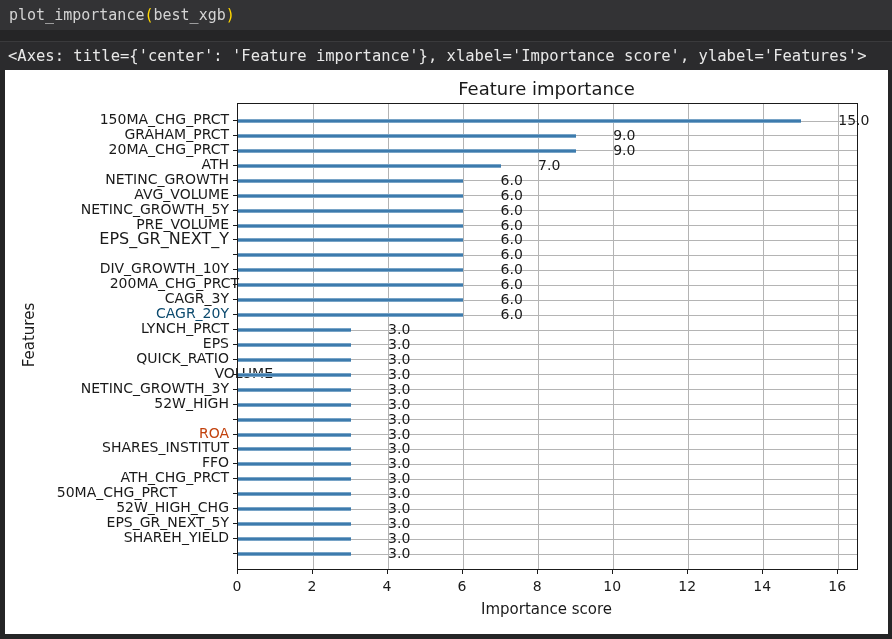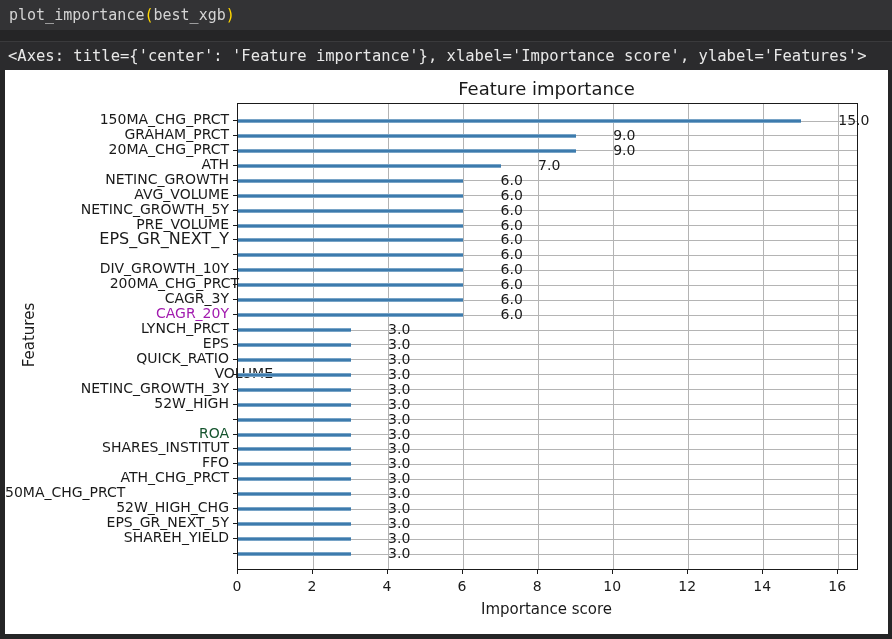--- a/index.html
+++ b/index.html
@@ -206,44 +206,44 @@
     <div style="position: absolute; left: 228px; top: 154.517px; width: 4px; height: 1px; background: rgb(26, 26, 26);"></div>
     <div style="position: absolute; left: 0px; width: 224px; top: 160.448px; text-align: right; font-size: 16px; line-height: 17px; color: rgb(26, 26, 26); white-space: nowrap;">EPS_GR_NEXT_Y</div>
     <div style="position: absolute; left: 228px; top: 169.448px; width: 4px; height: 1px; background: rgb(26, 26, 26);"></div>
     <div style="position: absolute; left: 228px; top: 184.379px; width: 4px; height: 1px; background: rgb(26, 26, 26);"></div>
     <div style="position: absolute; left: 0px; width: 224px; top: 190.31px; text-align: right; font-size: 14px; line-height: 17px; color: rgb(26, 26, 26); white-space: nowrap;">DIV_GROWTH_10Y</div>
     <div style="position: absolute; left: 228px; top: 199.31px; width: 4px; height: 1px; background: rgb(26, 26, 26);"></div>
     <div style="position: absolute; left: 0px; width: 224px; top: 205.241px; text-align: right; font-size: 14px; line-height: 17px; color: rgb(26, 26, 26); white-space: nowrap; margin-left: 10px;">200MA_CHG_PRCT</div>
     <div style="position: absolute; left: 228px; top: 214.241px; width: 4px; height: 1px; background: rgb(26, 26, 26);"></div>
     <div style="position: absolute; left: 0px; width: 224px; top: 220.172px; text-align: right; font-size: 14px; line-height: 17px; color: rgb(26, 26, 26); white-space: nowrap;">CAGR_3Y</div>
     <div style="position: absolute; left: 228px; top: 229.172px; width: 4px; height: 1px; background: rgb(26, 26, 26);"></div>
-    <div style="position: absolute; left: 0px; width: 224px; top: 235.103px; text-align: right; font-size: 14px; line-height: 17px; color: #a21caf; white-space: nowrap;">CAGR_20Y</div>
+    <div style="position: absolute; left: 0px; width: 224px; top: 235.103px; text-align: right; font-size: 14px; line-height: 17px; color: #0c4a6e; white-space: nowrap;">CAGR_20Y</div>
     <div style="position: absolute; left: 228px; top: 244.103px; width: 4px; height: 1px; background: rgb(26, 26, 26);"></div>
     <div style="position: absolute; left: 0px; width: 224px; top: 250.034px; text-align: right; font-size: 14px; line-height: 17px; color: rgb(26, 26, 26); white-space: nowrap;">LYNCH_PRCT</div>
     <div style="position: absolute; left: 228px; top: 259.034px; width: 4px; height: 1px; background: rgb(26, 26, 26);"></div>
     <div style="position: absolute; left: 0px; width: 224px; top: 264.966px; text-align: right; font-size: 14px; line-height: 17px; color: rgb(26, 26, 26); white-space: nowrap;">EPS</div>
     <div style="position: absolute; left: 228px; top: 273.966px; width: 4px; height: 1px; background: rgb(26, 26, 26);"></div>
     <div style="position: absolute; left: 0px; width: 224px; top: 279.897px; text-align: right; font-size: 14px; line-height: 17px; color: rgb(26, 26, 26); white-space: nowrap;">QUICK_RATIO</div>
     <div style="position: absolute; left: 228px; top: 288.897px; width: 4px; height: 1px; background: rgb(26, 26, 26);"></div>
     <div style="position: absolute; left: 0px; width: 224px; top: 294.828px; text-align: right; font-size: 14px; line-height: 17px; color: rgb(26, 26, 26); white-space: nowrap; margin-left: 44px;">VOLUME</div>
     <div style="position: absolute; left: 228px; top: 303.828px; width: 4px; height: 1px; background: rgb(26, 26, 26);"></div>
     <div style="position: absolute; left: 0px; width: 224px; top: 309.759px; text-align: right; font-size: 14px; line-height: 17px; color: rgb(26, 26, 26); white-space: nowrap;">NETINC_GROWTH_3Y</div>
     <div style="position: absolute; left: 228px; top: 318.759px; width: 4px; height: 1px; background: rgb(26, 26, 26);"></div>
     <div style="position: absolute; left: 0px; width: 224px; top: 324.69px; text-align: right; font-size: 14px; line-height: 17px; color: rgb(26, 26, 26); white-space: nowrap;">52W_HIGH</div>
     <div style="position: absolute; left: 228px; top: 333.69px; width: 4px; height: 1px; background: rgb(26, 26, 26);"></div>
     <div style="position: absolute; left: 228px; top: 348.621px; width: 4px; height: 1px; background: rgb(26, 26, 26);"></div>
-    <div style="position: absolute; left: 0px; width: 224px; top: 354.552px; text-align: right; font-size: 14px; line-height: 17px; color: #14532d; white-space: nowrap;">ROA</div>
+    <div style="position: absolute; left: 0px; width: 224px; top: 354.552px; text-align: right; font-size: 14px; line-height: 17px; color: #c2410c; white-space: nowrap;">ROA</div>
     <div style="position: absolute; left: 228px; top: 363.552px; width: 4px; height: 1px; background: rgb(26, 26, 26);"></div>
     <div style="position: absolute; left: 0px; width: 224px; top: 369.483px; text-align: right; font-size: 14px; line-height: 17px; color: rgb(26, 26, 26); white-space: nowrap;">SHARES_INSTITUT</div>
     <div style="position: absolute; left: 228px; top: 378.483px; width: 4px; height: 1px; background: rgb(26, 26, 26);"></div>
     <div style="position: absolute; left: 0px; width: 224px; top: 384.414px; text-align: right; font-size: 14px; line-height: 17px; color: rgb(26, 26, 26); white-space: nowrap;">FFO</div>
     <div style="position: absolute; left: 228px; top: 393.414px; width: 4px; height: 1px; background: rgb(26, 26, 26);"></div>
     <div style="position: absolute; left: 0px; width: 224px; top: 399.345px; text-align: right; font-size: 14px; line-height: 17px; color: rgb(26, 26, 26); white-space: nowrap;">ATH_CHG_PRCT</div>
     <div style="position: absolute; left: 228px; top: 408.345px; width: 4px; height: 1px; background: rgb(26, 26, 26);"></div>
-    <div style="position: absolute; left: 0px; width: 224px; top: 414.276px; text-align: left; font-size: 14px; line-height: 17px; color: rgb(26, 26, 26); white-space: nowrap;">50MA_CHG_PRCT</div>
+    <div style="position: absolute; left: 0px; width: 224px; top: 414.276px; text-align: center; font-size: 14px; line-height: 17px; color: rgb(26, 26, 26); white-space: nowrap;">50MA_CHG_PRCT</div>
     <div style="position: absolute; left: 228px; top: 423.276px; width: 4px; height: 1px; background: rgb(26, 26, 26);"></div>
     <div style="position: absolute; left: 0px; width: 224px; top: 429.207px; text-align: right; font-size: 14px; line-height: 17px; color: rgb(26, 26, 26); white-space: nowrap;">52W_HIGH_CHG</div>
     <div style="position: absolute; left: 228px; top: 438.207px; width: 4px; height: 1px; background: rgb(26, 26, 26);"></div>
     <div style="position: absolute; left: 0px; width: 224px; top: 444.138px; text-align: right; font-size: 14px; line-height: 17px; color: rgb(26, 26, 26); white-space: nowrap;">EPS_GR_NEXT_5Y</div>
     <div style="position: absolute; left: 228px; top: 453.138px; width: 4px; height: 1px; background: rgb(26, 26, 26);"></div>
     <div style="position: absolute; left: 0px; width: 224px; top: 459.069px; text-align: right; font-size: 14px; line-height: 17px; color: rgb(26, 26, 26); white-space: nowrap;">SHAREH_YIELD</div>
     <div style="position: absolute; left: 228px; top: 468.069px; width: 4px; height: 1px; background: rgb(26, 26, 26);"></div>
     <div style="position: absolute; left: 228px; top: 483px; width: 4px; height: 1px; background: rgb(26, 26, 26);"></div>
   </div>
 

